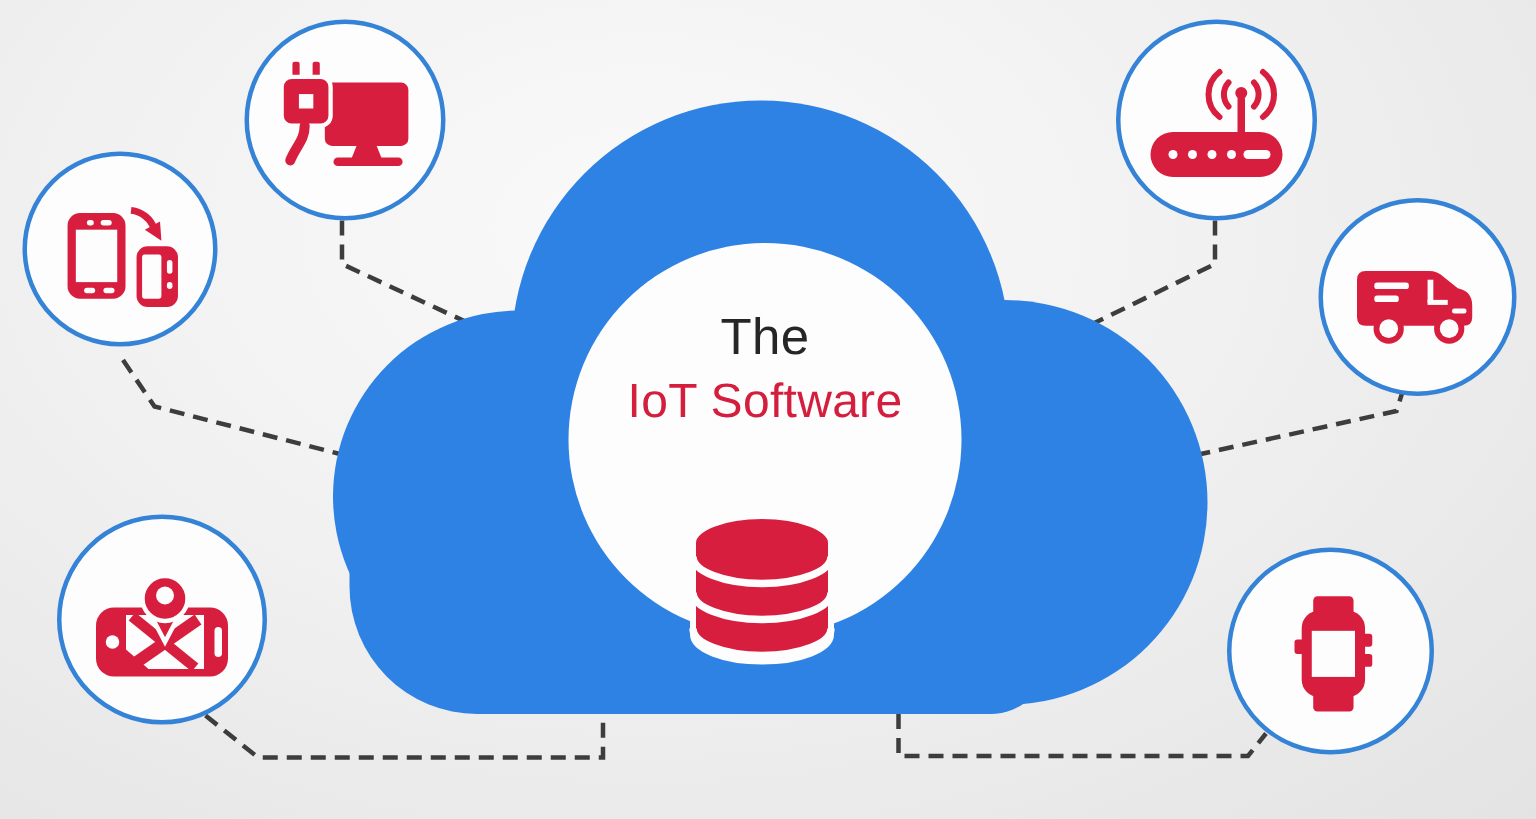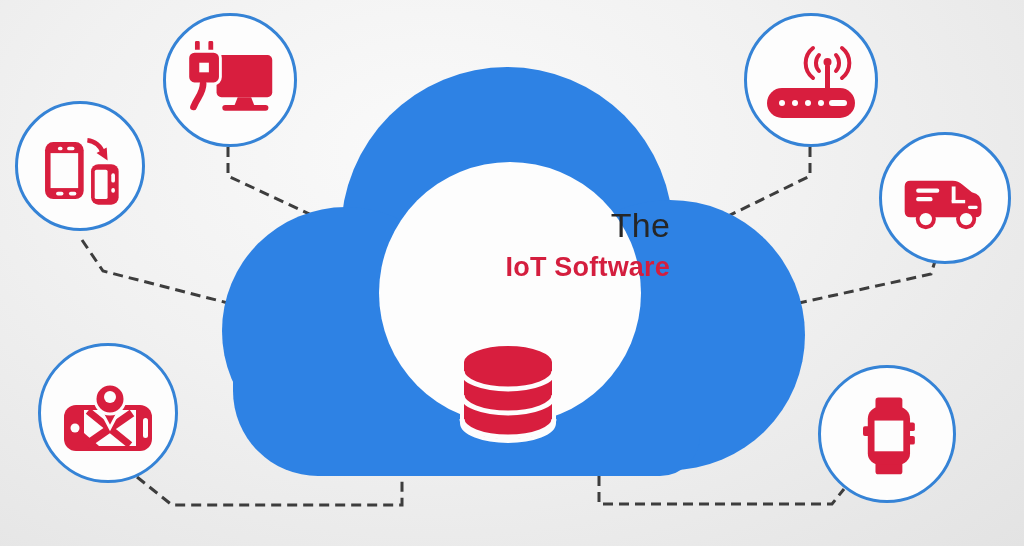--- a/index.html
+++ b/index.html
@@ -22,31 +22,31 @@
   .node svg{display:block;}
   .node-power   {left:163px; top:13px;  width:134px; height:134px;}
   .node-mobile  {left:15px;  top:101px; width:130px; height:130px;}
   .node-gps     {left:38px;  top:343px; width:140px; height:140px;}
   .node-router  {left:744px; top:13px;  width:134px; height:134px;}
   .node-van     {left:879px; top:132px; width:132px; height:132px;}
   .node-watch   {left:818px; top:365px; width:138px; height:138px;}
   .title{
     position:absolute;
     left:350px; top:204px; width:320px;
-    text-align:right;
+    text-align:center;
     line-height:42px;
     font-size:34px;
     color:var(--title-dark,#262626);
     font-weight:500;
     letter-spacing:.2px;
   }
   .title .line3{
     color:var(--title-red,#d41e3e);
-    font-weight:700;
-    font-size:27px;
+    font-weight:400;
+    font-size:32px;
   }
   .dash{stroke:var(--dash,#3d3d3d);stroke-width:3;fill:none;stroke-dasharray:10 6;}
   .cloud-fill{fill:var(--cloud-blue,#2e82e4);}
   .red{fill:var(--icon-red,#d81e3e);}
   .red-stroke{stroke:var(--icon-red,#d81e3e);fill:none;}
   .white{fill:#fdfdfd;}
   .white-stroke{stroke:#fdfdfd;fill:none;}
 </style>
 </head>
 <body>

